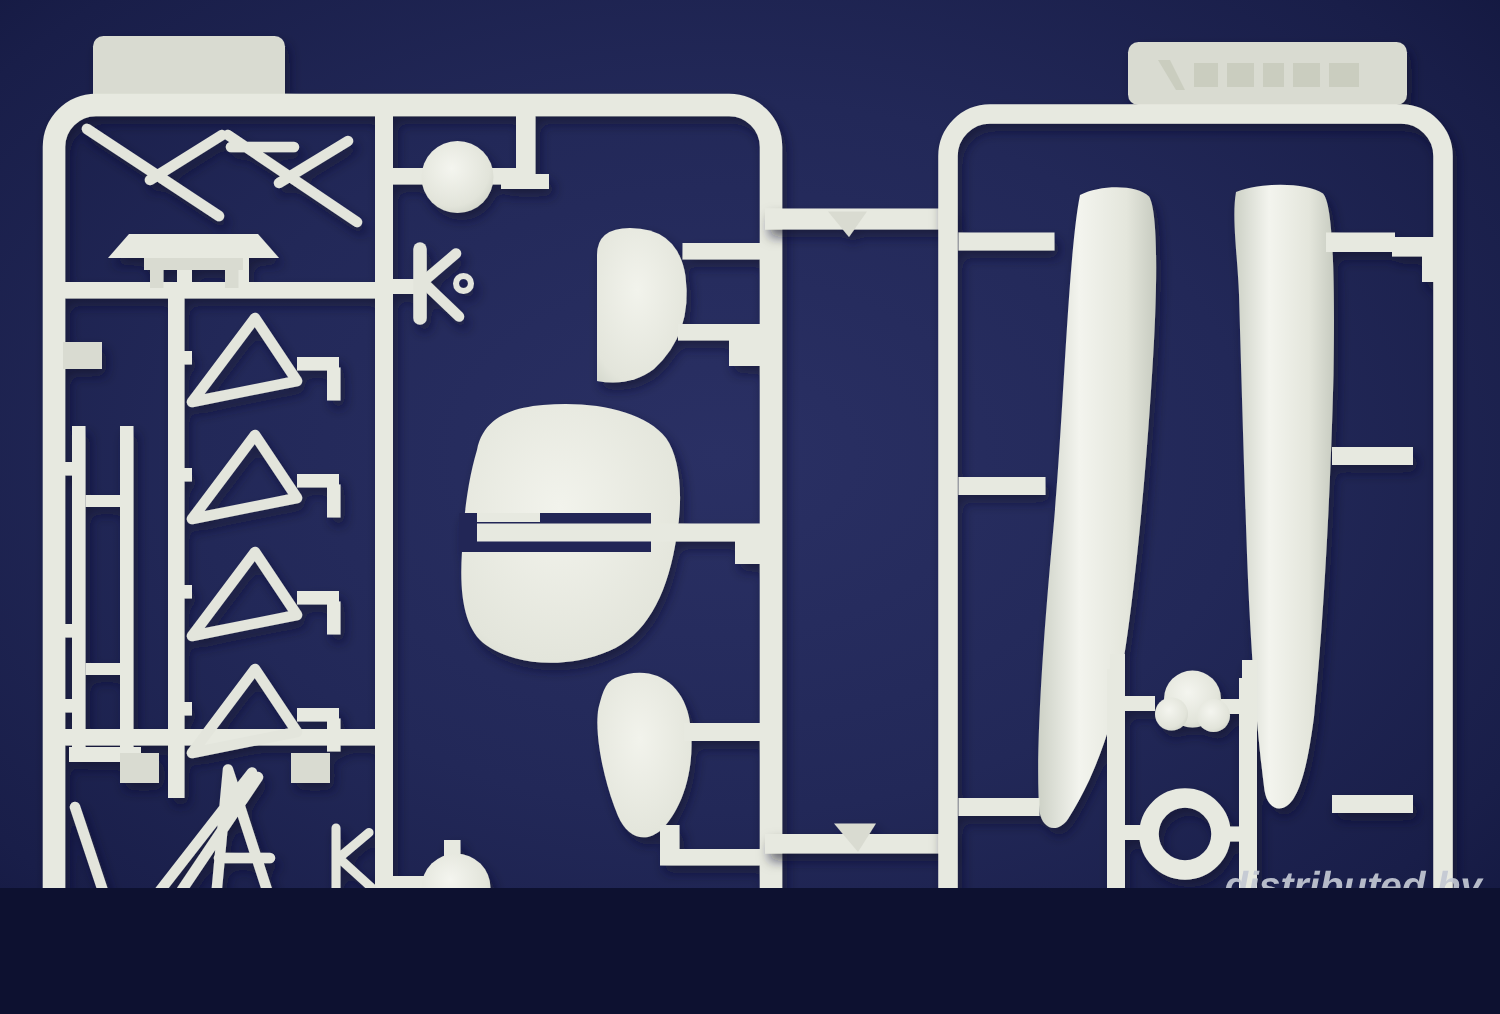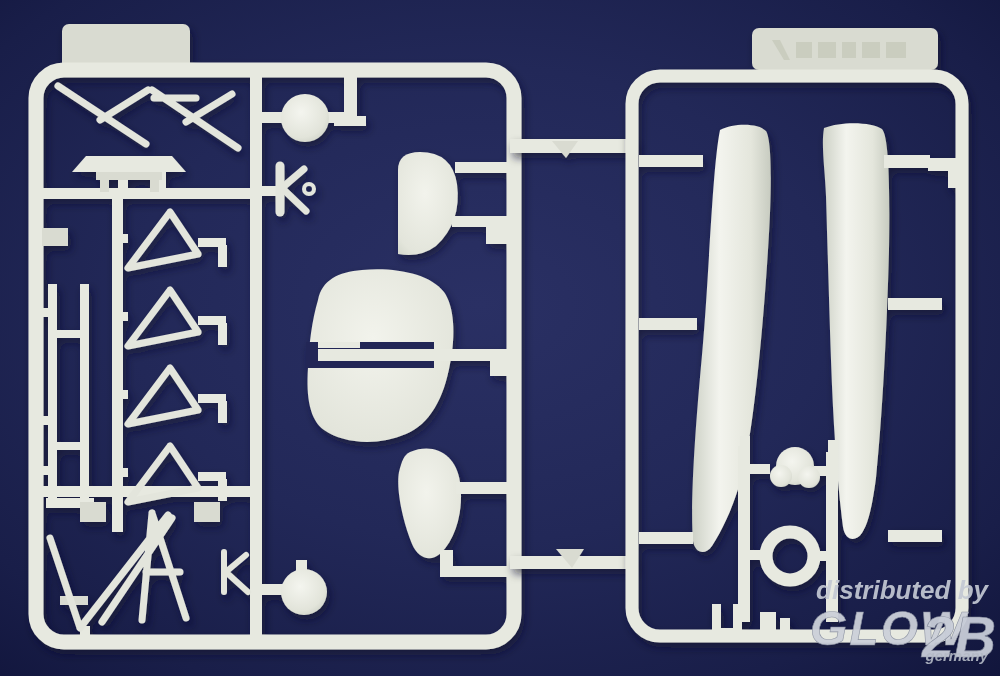--- a/index.html
+++ b/index.html
@@ -1,16 +1,16 @@
 <!DOCTYPE html>
 <html><head>
 <meta charset="utf-8">
 <style>
   html,body{margin:0;padding:0;background:#0d1130;}
-  #stage{position:relative;width:1000px;height:676px;overflow:hidden;
+  #stage{position:relative;width:1000px;height:592px;overflow:hidden;
          font-family:"Liberation Sans", sans-serif;}
   svg{display:block}
   .pl   {fill:#e7e9e0;}
   .pl2  {fill:#d9dbd1;}
   .tube {fill:none;stroke:#e7e9e0;}
   .strut{stroke:#e3e5dc;stroke-width:7;stroke-linecap:round;fill:none;}
   .tri  {stroke:#e3e5dc;stroke-width:7;stroke-linejoin:round;fill:none;}
   .kpart{stroke:#e3e5dc;stroke-linecap:round;fill:none;}
   .wm-prefix {font-size:26px;font-style:italic;font-weight:bold;fill:#c4c9d4;opacity:.92;}
   .wm-brand  {font-size:48px;font-style:italic;font-weight:bold;fill:#ccd0d9;stroke:#8a90a0;stroke-width:.6;opacity:.95;letter-spacing:2px;}

